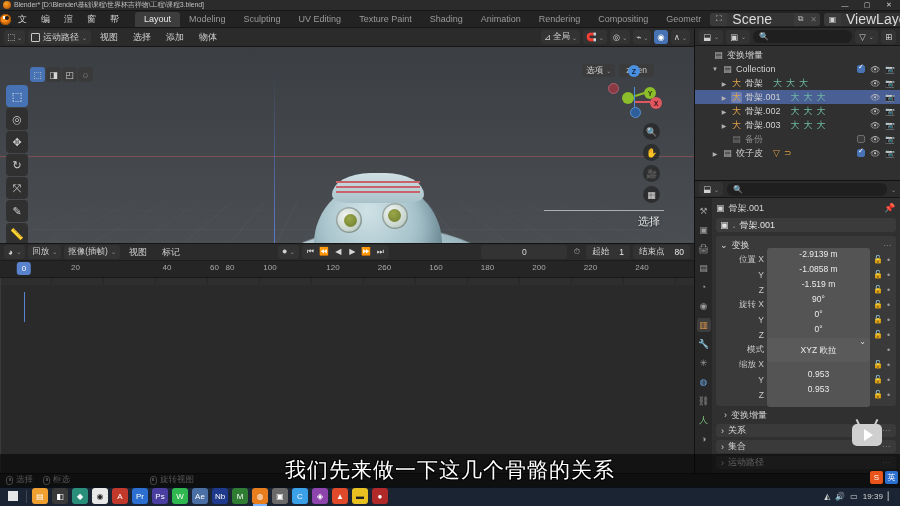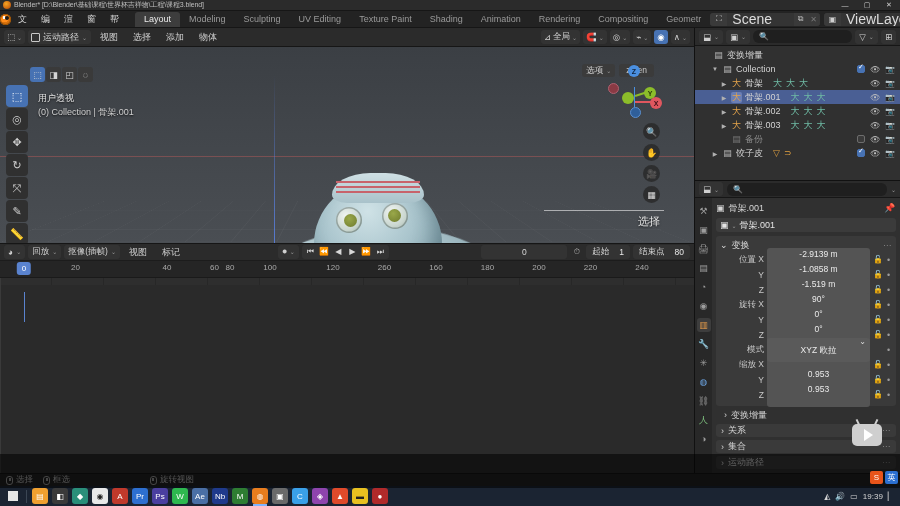--- a/index.html
+++ b/index.html
@@ -344,24 +344,20 @@
         <div class="horizon"></div>
         <div class="vaxis"></div>
 
         <div class="gizmoset">
           <div class="gz on">⬚</div>
           <div class="gz">◨</div>
           <div class="gz">◰</div>
           <div class="gz">◌</div>
         </div>
 
-        <div class="vptext">
-          <div>用户透视</div>
-          <div class="l2">(0) Collection | 骨架.001</div>
-        </div>
 
         <div class="toolcol">
           <div class="tool on">⬚</div>
           <div class="tool">◎</div>
           <div class="tool">✥</div>
           <div class="tool">↻</div>
           <div class="tool">⤧</div>
           <div class="tool">✎</div>
           <div class="tool">📏</div>
 
@@ -748,20 +744,21 @@
       <span>框选</span>
     </div>
     <div class="sbitem" style="margin-left:70px">
       <span class="mouseico r"></span>
       <span>旋转视图</span>
     </div>
     <div class="sbright"></div>
   </div>
 
   <div class="subband"></div>
+  <div class="subtitle">我们先来做一下这几个骨骼的关系</div>
   <div class="ime">
     <div class="imebox sogou">S</div>
     <div class="imebox imeb2">英</div>
   </div>
 
   <div class="taskbar">
     <div class="tstart">
         <i></i>
       </div>
     <div class="tdiv"></div>

